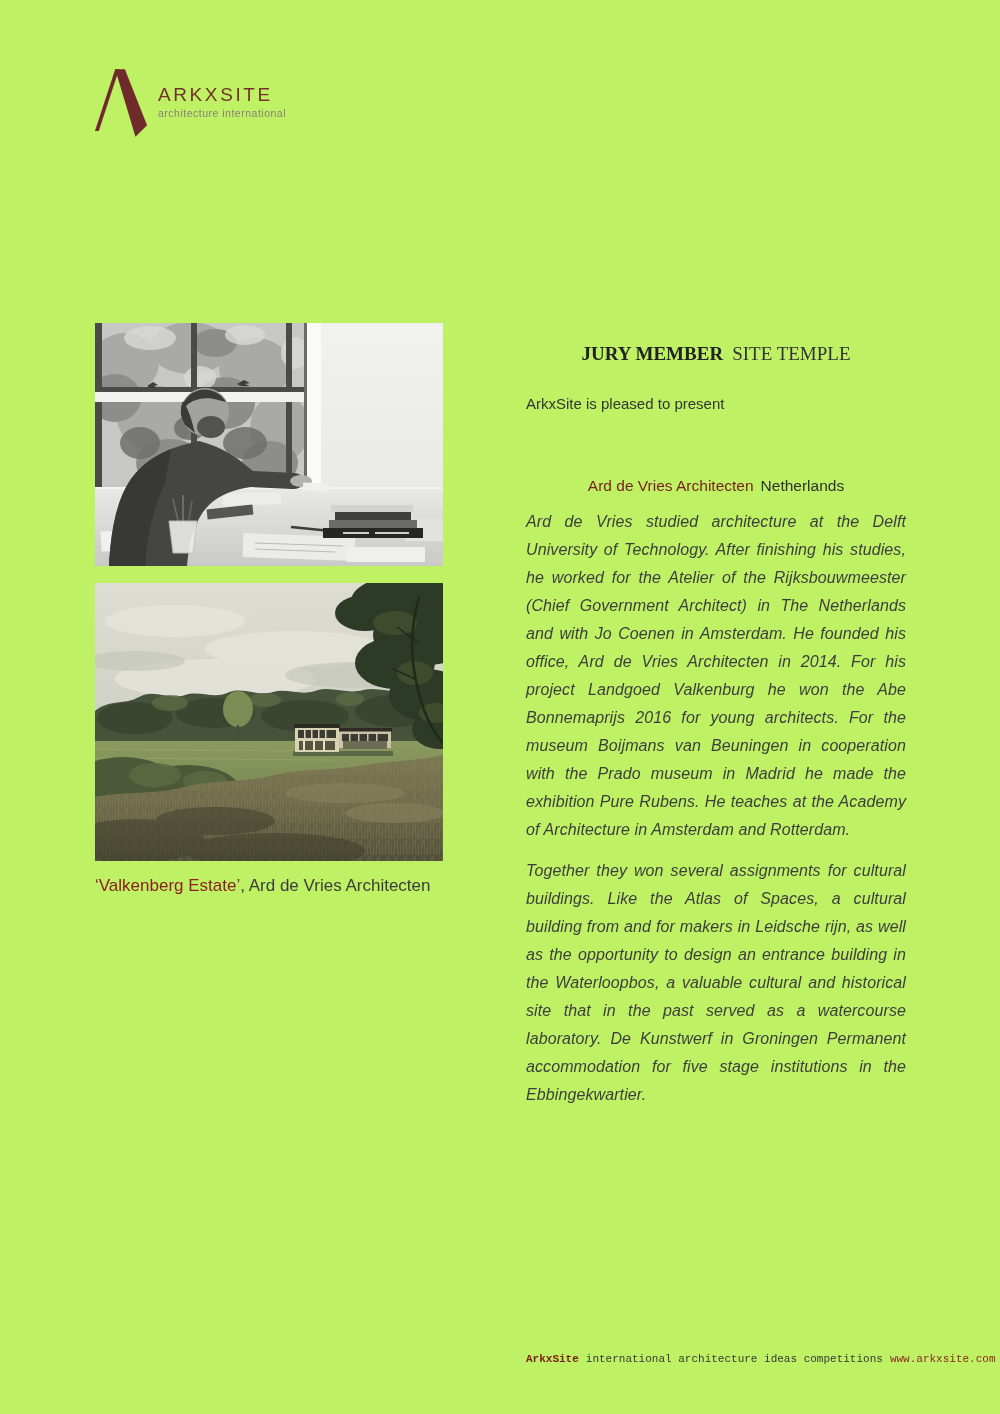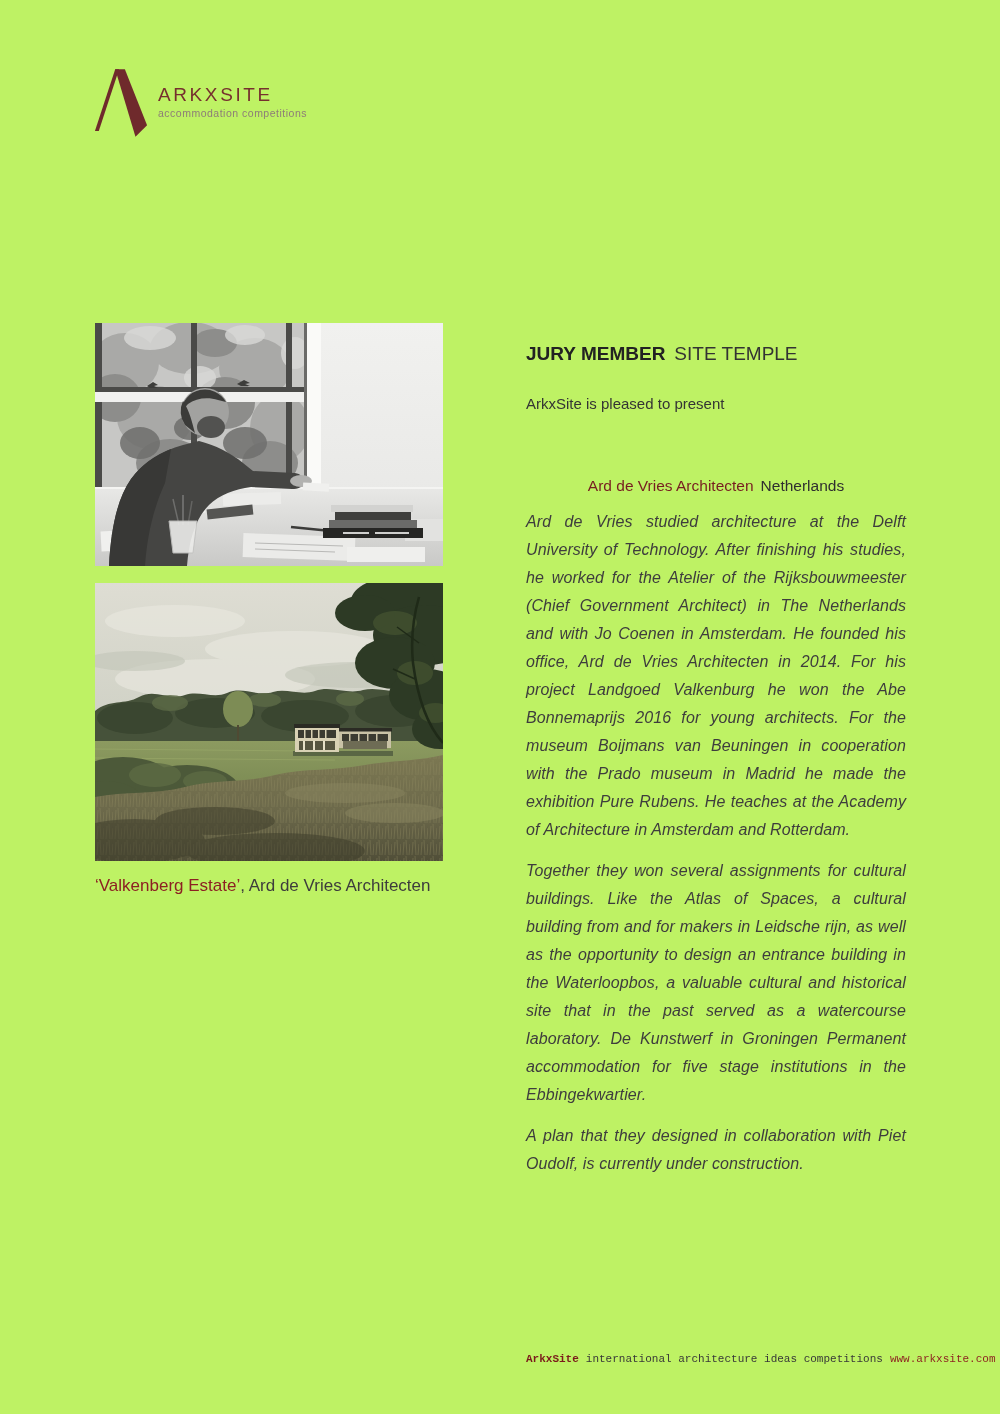--- a/index.html
+++ b/index.html
@@ -28,22 +28,23 @@
   .photo-2{top:583px;width:348px;height:278px;}
   
   .caption{position:absolute;left:95px;top:873px;width:390px;}
   .cap-line1{font-size:17px;line-height:25px;color:#3d3c3c;}
   .cap-estate{color:#8c2022;}
   .cap-line2{font-size:12.5px;line-height:20px;color:#4a4a4a;}
   
   .col{position:absolute;left:526px;top:0;width:380px;}
   .h-title{
     position:absolute;left:0;top:330px;width:100%;
-    text-align:left;font-size:19px;color:#222222;font-weight:700;
+    text-align:center;font-size:19px;color:#222222;font-weight:700;
     white-space:nowrap;
+    font-family:Liberation Serif, serif;
   }
   .h-title .light{font-weight:400;color:#333333;margin-left:9px;}
   .subtitle{
     position:absolute;left:0;top:380px;width:100%;
     text-align:left;font-size:15px;color:#343434;
   }
   .jury-line{
     position:absolute;left:0;top:461px;width:100%;
     text-align:center;font-size:15.5px;white-space:nowrap;
   }
@@ -69,21 +70,21 @@
 
 <div class="page">
 
   <header class="logo">
     <svg class="logo-mark" viewBox="0 0 58 70" aria-hidden="true">
       <polygon points="23,0 27,0 6,64 2,64" fill="#6f2a2c"></polygon>
       <path d="M23,0 L33,0 L56,58 L44,70 Z" fill="#6f2a2c"></path>
     </svg>
     <div class="logo-text">
       <div class="brand">ARKXSITE</div>
-      <div class="tagline">accommodation competitions</div>
+      <div class="tagline">architecture international</div>
     </div>
   </header>
 
   <figure class="photo photo-1">
     <svg viewBox="0 0 348 243" preserveAspectRatio="none" aria-hidden="true">
       <defs>
         <linearGradient id="p1wall" x1="0" y1="0" x2="0" y2="1">
           <stop offset="0" stop-color="#f1f1ef"></stop>
             <stop offset="1" stop-color="#e6e6e4"></stop>
         </linearGradient>
@@ -319,21 +320,20 @@
     <h1 class="h-title">
       <span>JURY MEMBER</span><span class="light">SITE TEMPLE</span>
     </h1>
     <p class="subtitle">ArkxSite is pleased to present</p>
     <p class="jury-line">
       <span class="jury-name">Ard de Vries Architecten</span><span class="jury-country">Netherlands</span>
     </p>
     <div class="bio">
       <p>Ard de Vries studied architecture at the Delft University of Technology. After finishing his studies, he worked for the Atelier of the Rijksbouwmeester (Chief Government Architect) in The Netherlands and with Jo Coenen in Amsterdam.  He founded his office, Ard de Vries Architecten in 2014.  For his project Landgoed Valkenburg he won the Abe Bonnemaprijs 2016 for young architects.  For the museum Boijmans van Beuningen in cooperation with the Prado museum in Madrid he made the exhibition Pure Rubens. He teaches at the Academy of Architecture in Amsterdam and Rotterdam.</p>
       <p>Together they won several assignments for cultural buildings.  Like the Atlas of Spaces, a cultural building from and for makers in Leidsche rijn, as well as the opportunity to design an entrance building in the Waterloopbos, a valuable cultural and historical site that in the past served as a watercourse laboratory.  De Kunstwerf in Groningen Permanent accommodation for five stage institutions in the Ebbingekwartier.</p>
-      <p>A plan that they designed in collaboration with Piet Oudolf, is currently under construction.</p>
     </div>
   </section>
 
   <footer class="footer">
     <span class="footer-brand">ArkxSite</span><span class="footer-tagline">international architecture ideas competitions</span><a class="footer-url">www.arkxsite.com</a>
   </footer>
 
 </div>
 
 </body></html>

